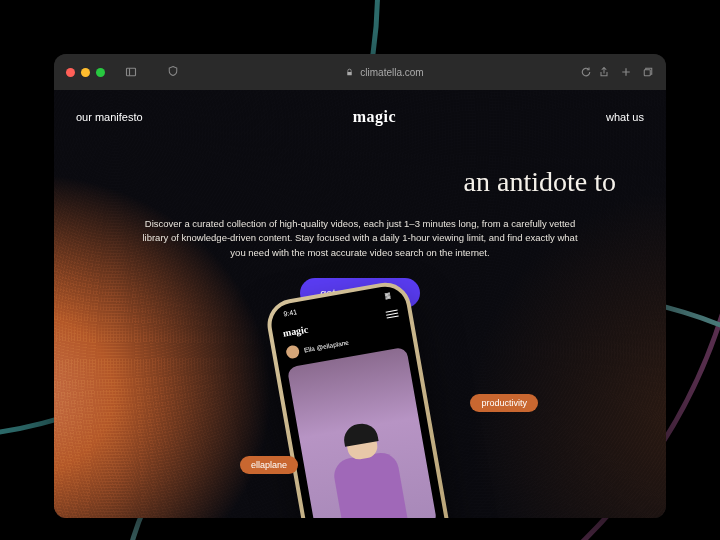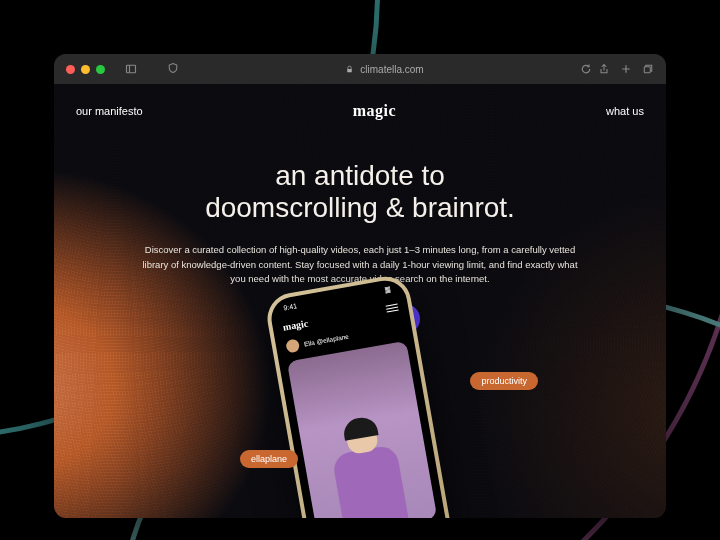--- a/index.html
+++ b/index.html
@@ -44,21 +44,21 @@
   top: 54px;
   left: 54px;
   right: 54px;
   bottom: 22px;
   border-radius: 12px;
   overflow: hidden;
   background: #1a1a1a;
   box-shadow: 0 20px 60px rgba(0,0,0,0.6);
 }
 .chrome {
-  height: 30px;
+  height: 36px;
   background: #2a2a2a;
   display: flex;
   align-items: center;
   padding: 0 12px;
   gap: 6px;
 }
 .traffic {
   display: flex;
   gap: 6px;
 }
@@ -131,26 +131,27 @@
   letter-spacing: 0.5px;
 }
 .hero {
   position: absolute;
   top: 76px;
   left: 0; right: 0;
   text-align: center;
   padding: 0 50px;
 }
 .headline {
-  font-family: Liberation Sans, sans-serif;
+  font-family: Liberation Serif, serif;
   font-weight: 500;
   font-size: 28px;
   line-height: 1.15;
   color: #f5f1ea;
   margin-bottom: 19px;
+  text-align: right;
 }
 .subhead {
   font-size: 9.5px;
   line-height: 1.5;
   color: #e8e4dc;
   max-width: 440px;
   margin: 16px auto 18px;
 }
 .cta {
   display: inline-block;
@@ -256,21 +257,21 @@
 }
 .pill {
   position: absolute;
   background: #c96730;
   color: #fff;
   font-size: 9px;
   padding: 4px 11px;
   border-radius: 12px;
 }
 .pill.p1 { bottom: 50px; left: 186px; }
-.pill.p2 { bottom: 128px; right: 128px; }
+.pill.p2 { bottom: 112px; right: 128px; }
 </style>
 </head>
 <body>
 
 <div class="bg-lines">
   <div class="bg-line l1"></div>
   <div class="bg-line l2"></div>
   <div class="bg-line l3"></div>
 </div>
 
@@ -332,21 +333,20 @@
 
     <div class="nav">
       <a>our manifesto</a>
       <span class="logo">magic</span>
       <a>what us</a>
     </div>
 
     <div class="hero">
       <h1 class="headline">
         <span>an antidote to</span><br>
-        <span>doomscrolling &amp; brainrot.</span>
       </h1>
       <p class="subhead">Discover a curated collection of high-quality videos, each just 1–3 minutes long, from a carefully vetted library of knowledge-driven content. Stay focused with a daily 1-hour viewing limit, and find exactly what you need with the most accurate video search on the internet.</p>
       <button class="cta">get early access</button>
     </div>
 
     <div class="phone-wrap">
 
       <div class="phone">
         <div class="phone-screen">
           <div class="phone-status">

